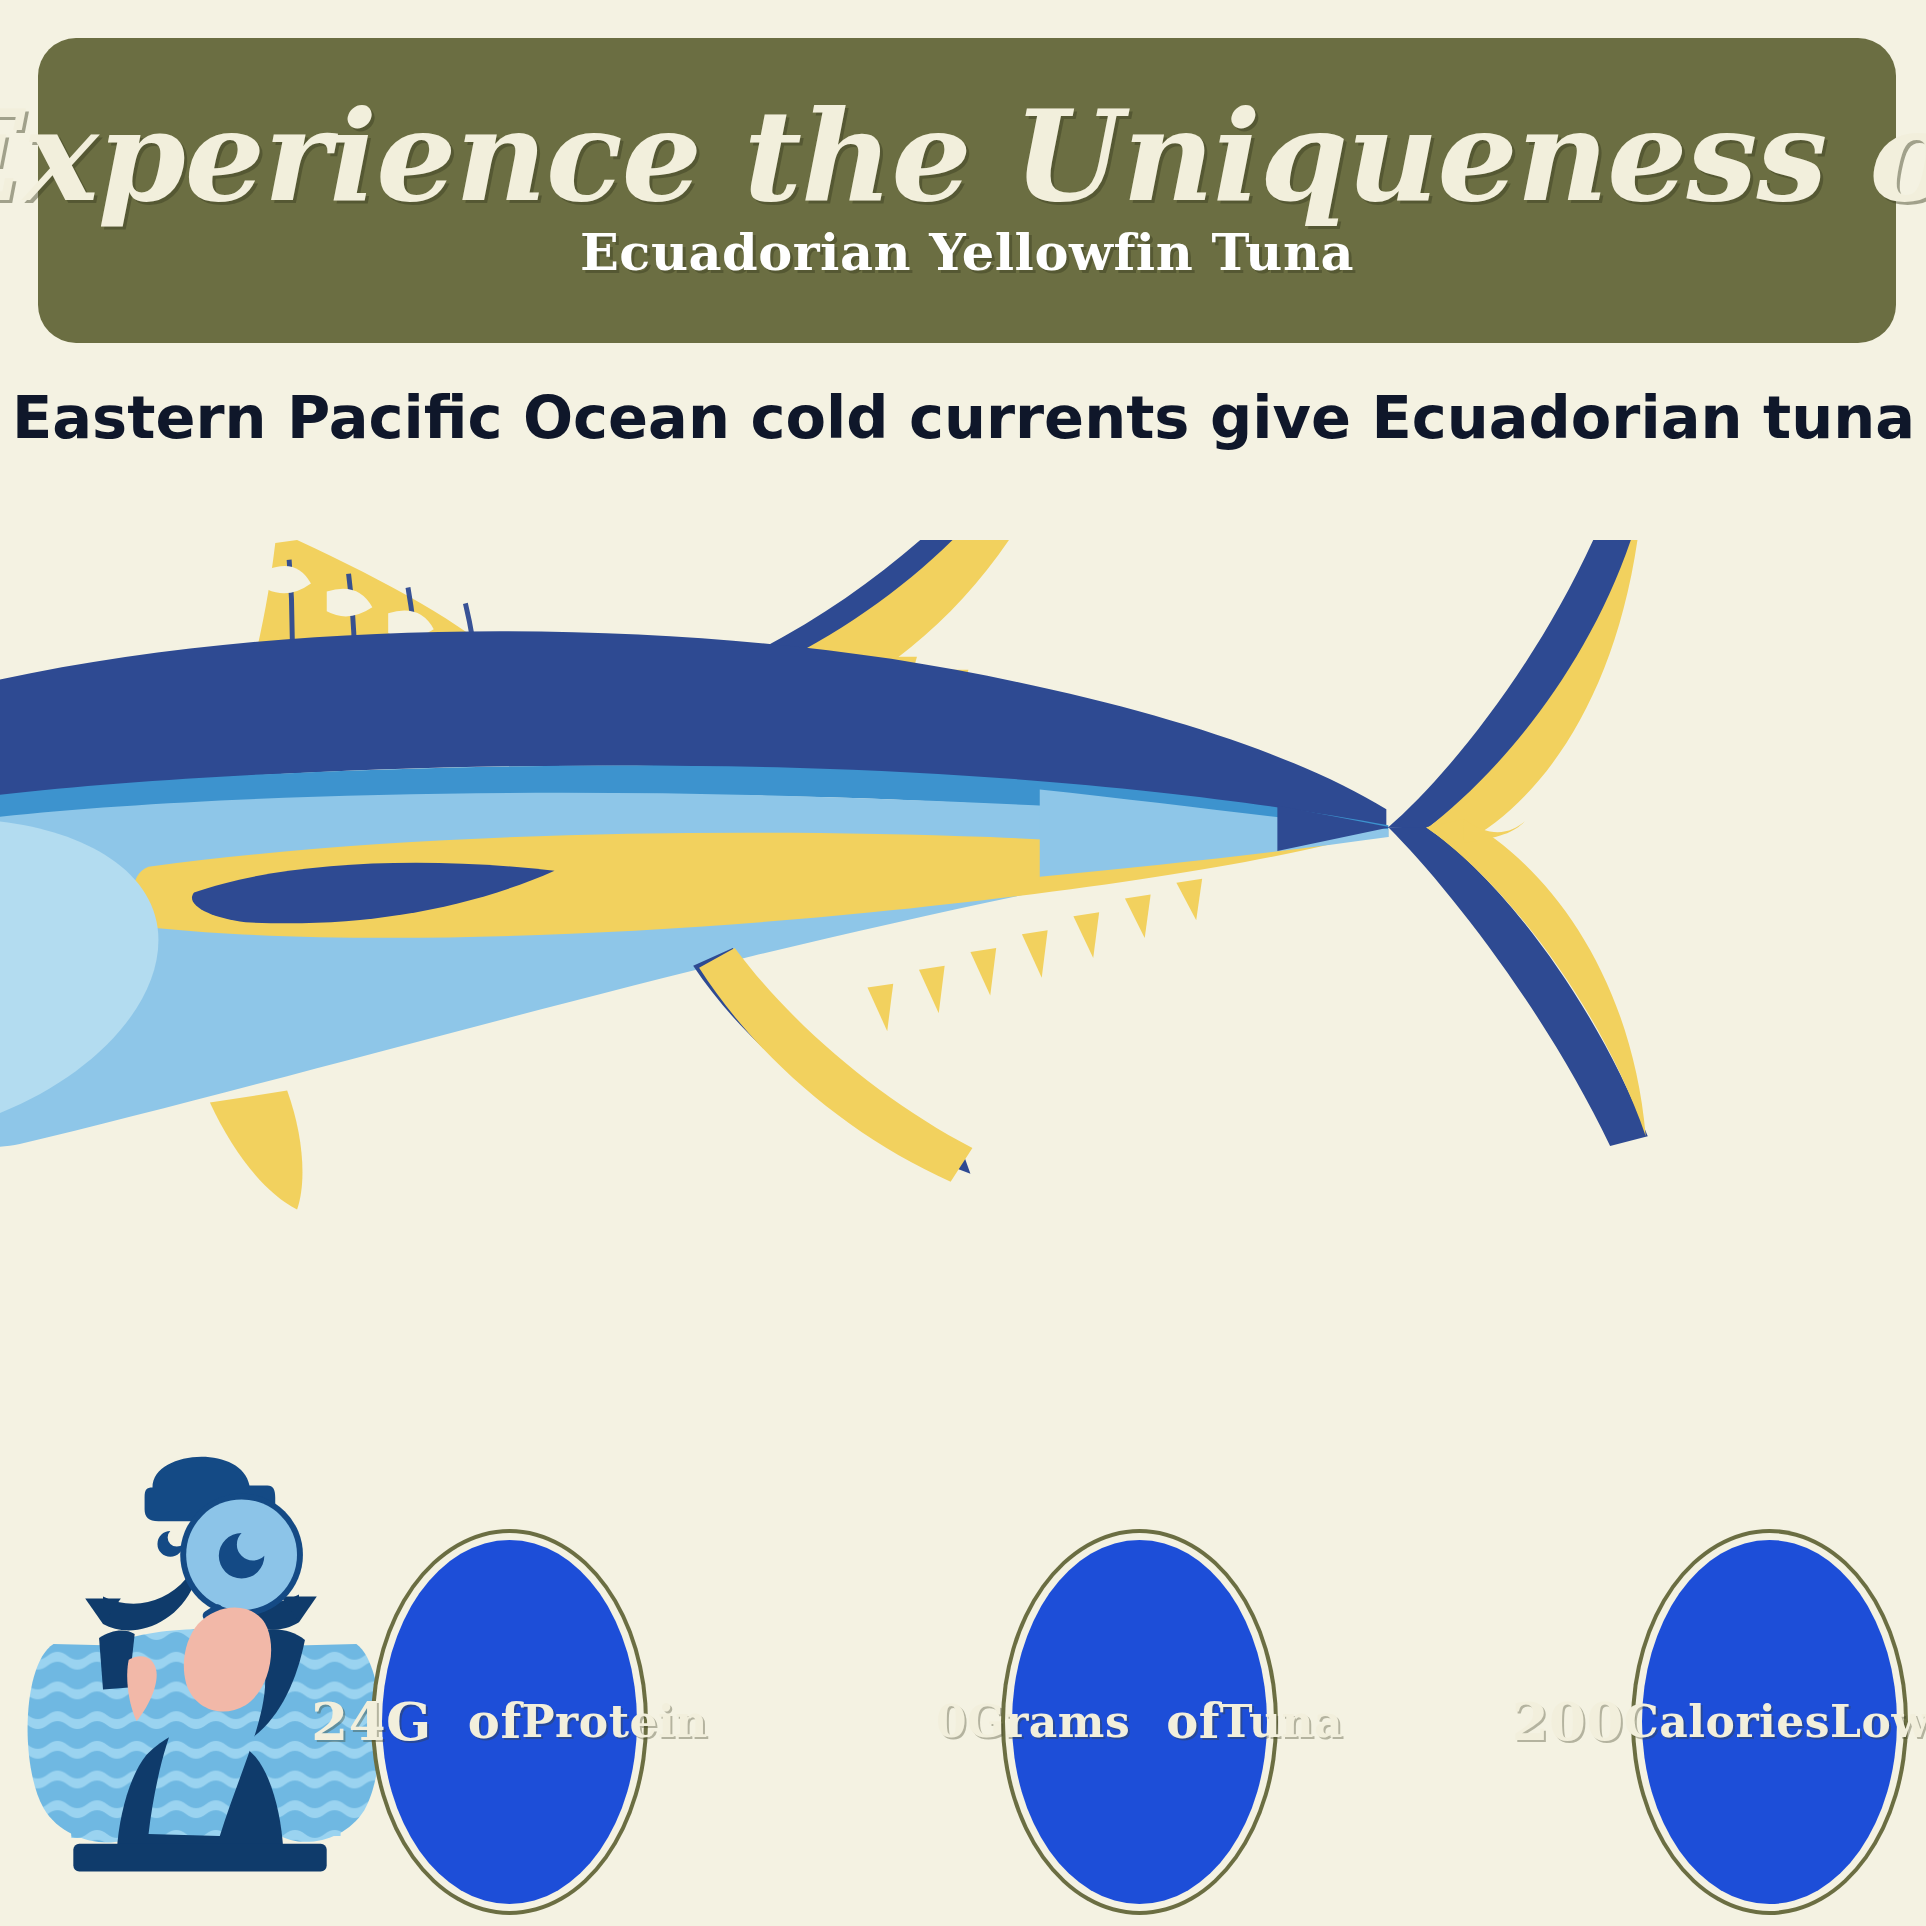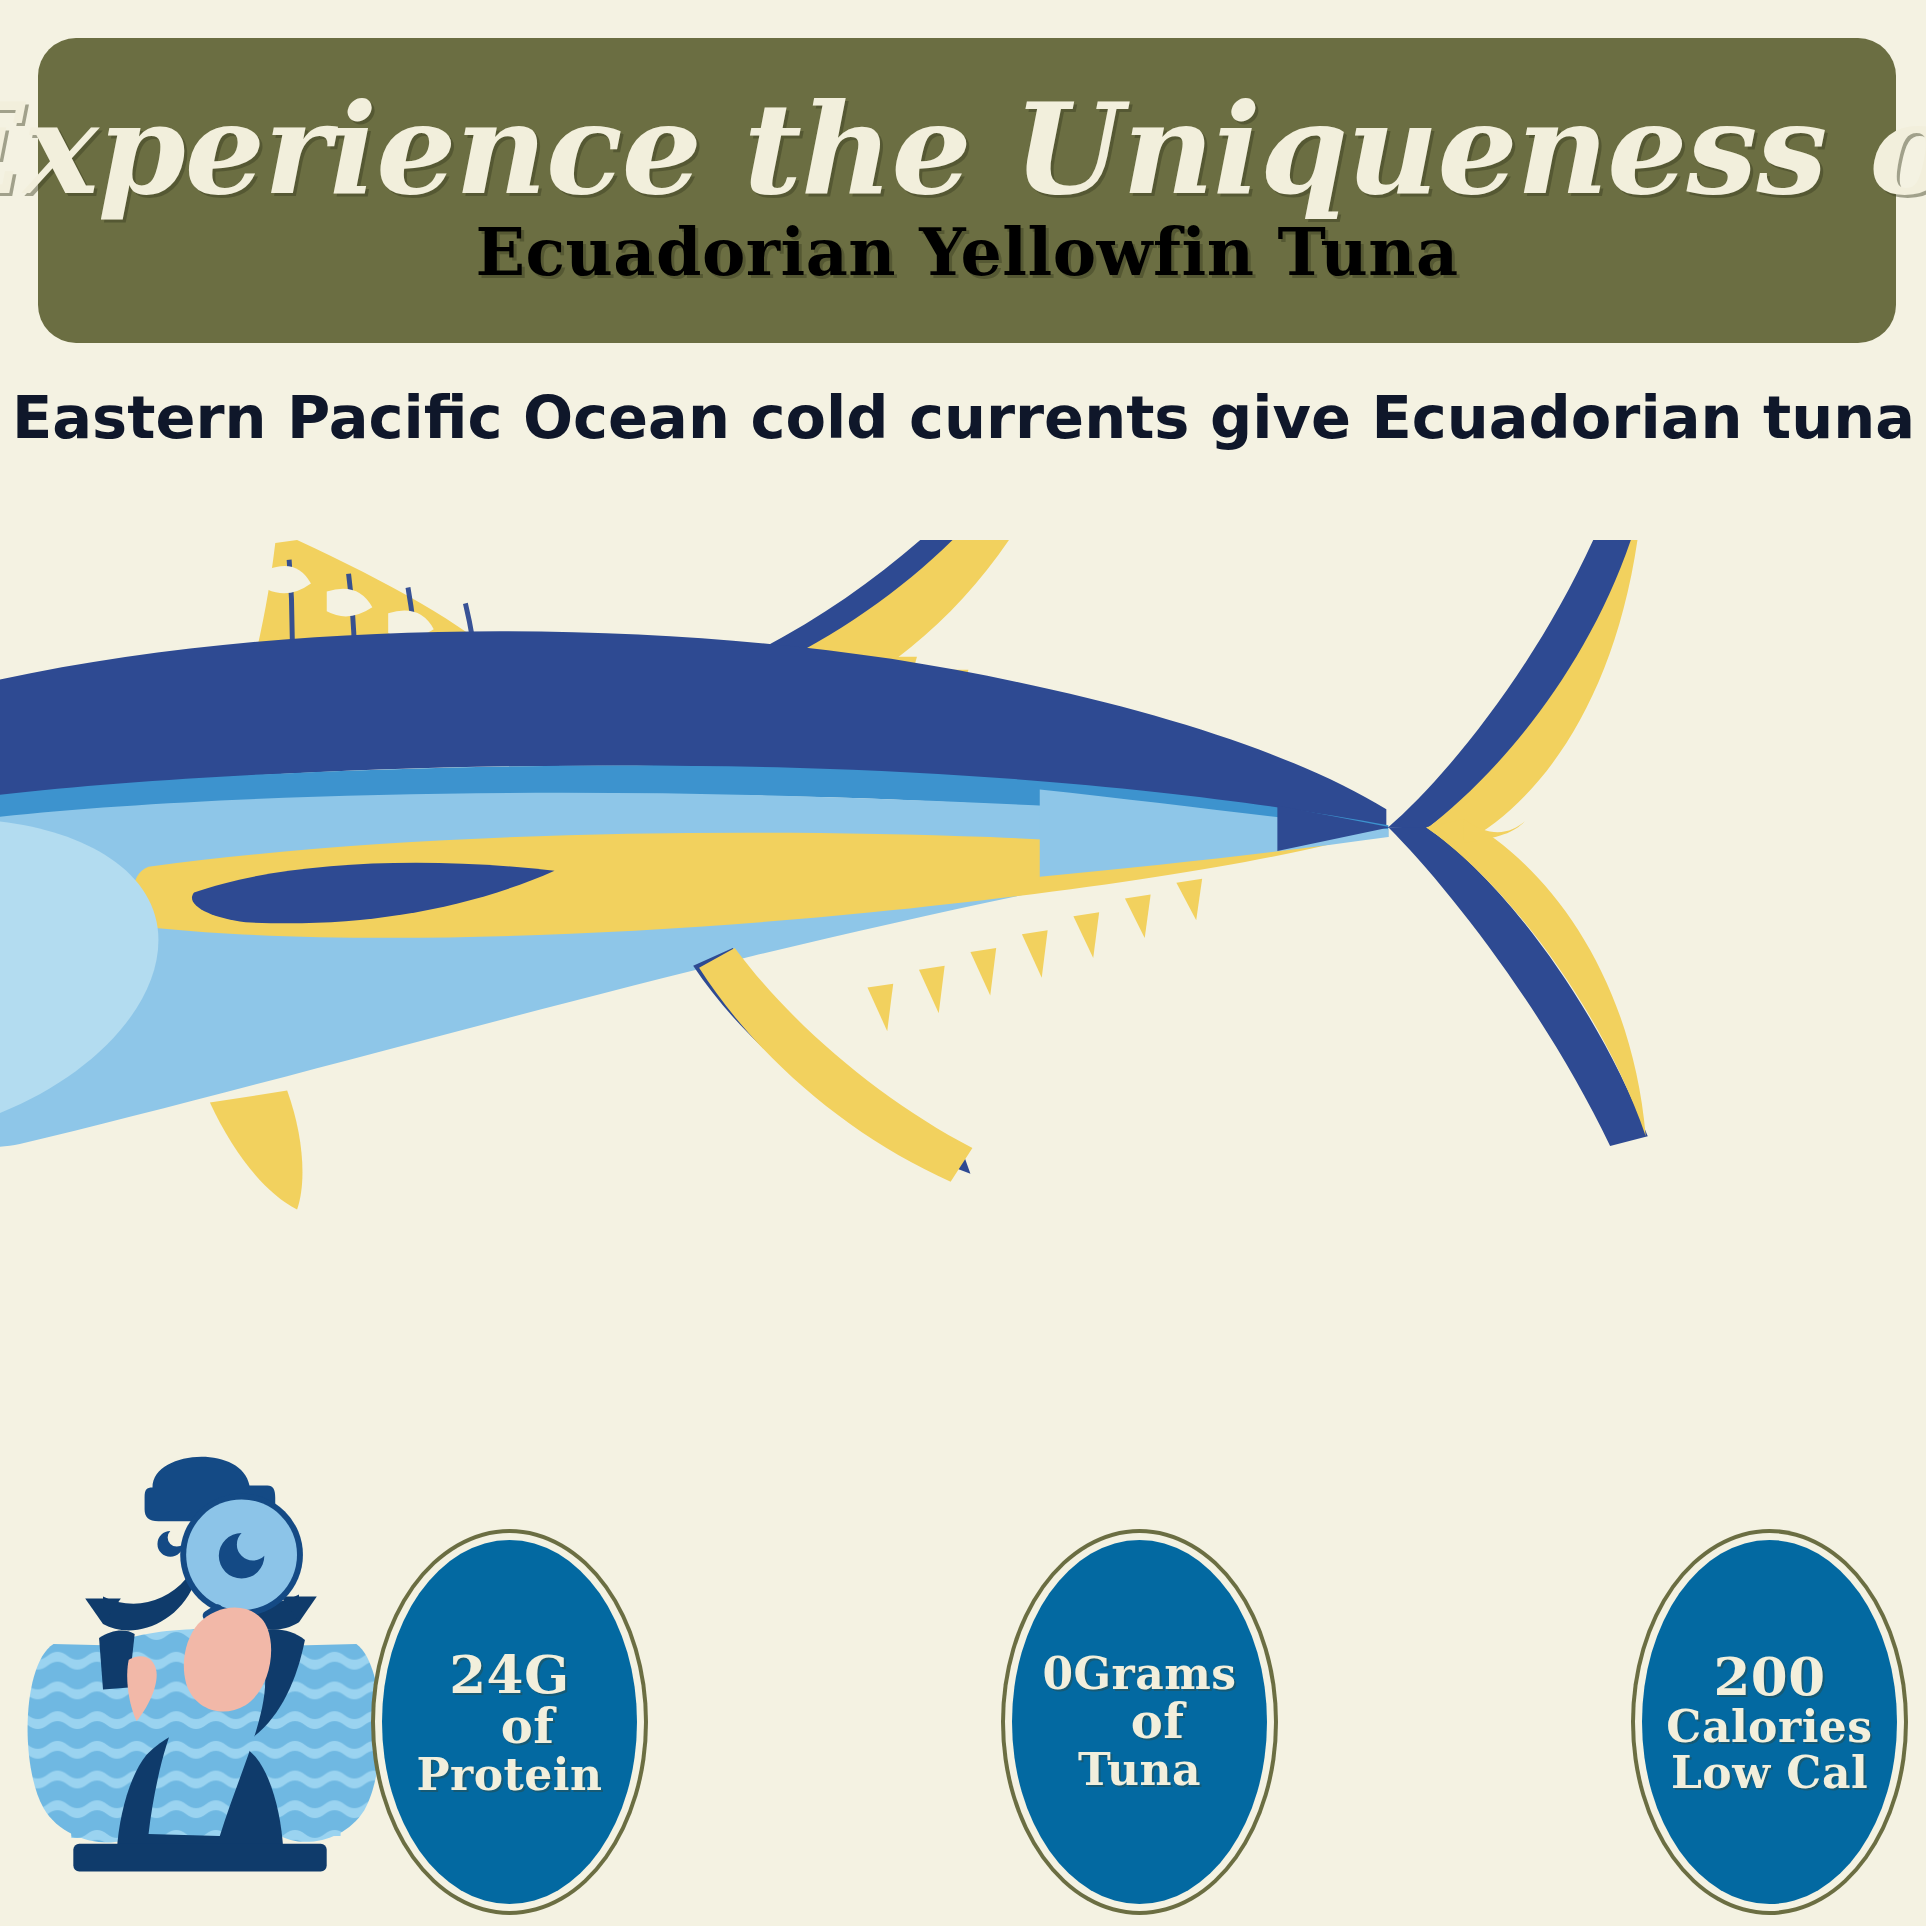--- a/index.html
+++ b/index.html
@@ -24,22 +24,22 @@
     font-style:italic;font-weight:bold;
     font-size:126px;line-height:1.0;
     color:#f2efdc;letter-spacing:-1px;
     white-space:nowrap;
     margin-top:-4px;
     text-shadow:3px 3px 0 rgba(60,62,34,0.45);
   }
   .title-sub{
     font-family:"DejaVu Serif", serif;
     font-weight:bold;
-    font-size:65px;line-height:1.0;
-    color:#000000;white-space:nowrap;
+    font-size:51px;line-height:1.0;
+    color:#ffffff;white-space:nowrap;
     margin-top:8px;
     letter-spacing:0.5px;
     text-shadow:3px 3px 0 rgba(60,62,34,0.45);
   }
 
   
   .subtitle{
     position:absolute;left:0;top:384px;width:1927px;
     text-align:center;
     font-family:"DejaVu Sans", sans-serif;
@@ -58,23 +58,23 @@
   .fisherman svg{display:block;}
 
   
   .nutrition-row{
     position:absolute;left:382px;top:1540px;width:1515px;height:386px;
     display:flex;justify-content:space-between;align-items:flex-start;
   }
   .nut-circle{
     width:255px;height:364px;
     border-radius:50%;
-    background:#0369a1;
+    background:#1d4ed8;
     box-shadow:0 0 0 7px #f4f2e2, 0 0 0 11px #6b6e42;
-    display:flex;flex-direction:column;align-items:center;justify-content:center;
+    display:flex;flex-direction:row;align-items:center;justify-content:center;
     text-align:center;
     box-sizing:border-box;
   }
   .nut-line{
     font-family:"DejaVu Serif", serif;
     font-weight:bold;
     color:#f2efdc;
     line-height:1.04;
     letter-spacing:0.5px;
     text-shadow:2px 2px 0 rgba(60,62,34,0.35);

